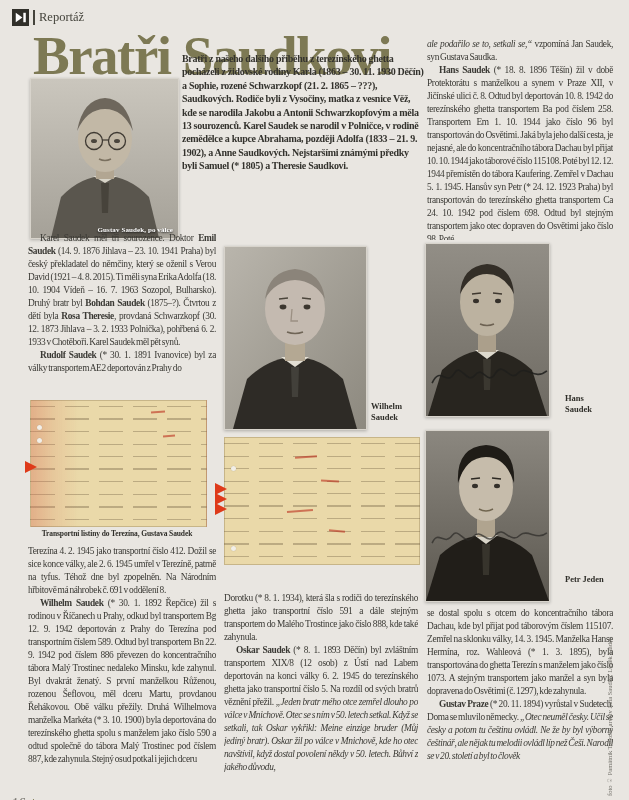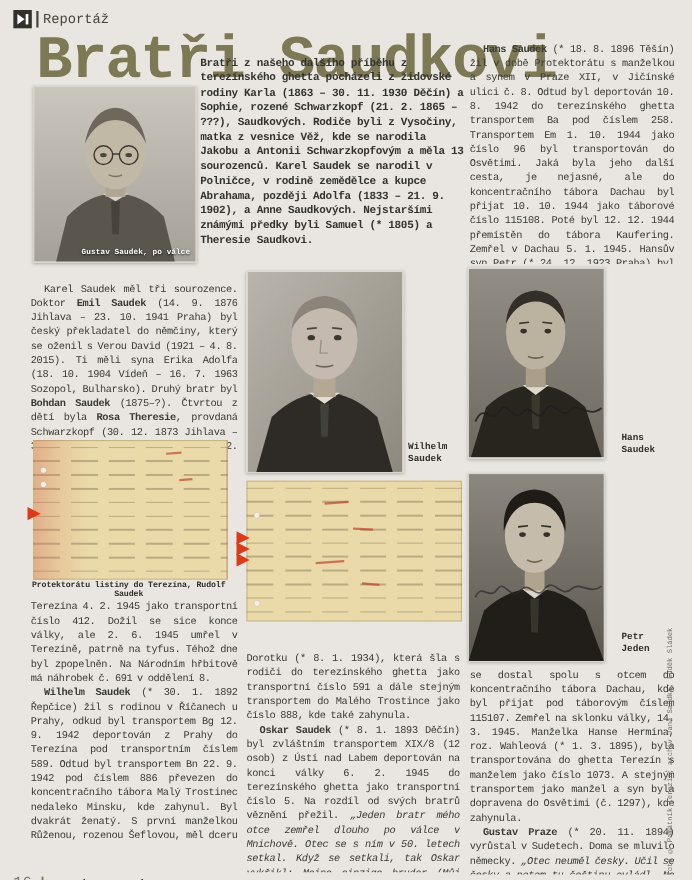--- a/index.html
+++ b/index.html
@@ -1,17 +1,17 @@
 <!DOCTYPE html>
 <html lang="cs"><head>
 <meta charset="utf-8">
 <style>
   html,body{margin:0;padding:0;background:#cfccc6;}
   .page{position:relative;width:629px;height:800px;background:#e9e6e1;overflow:hidden;
-        font-family:Liberation Mono, monospace;color:#3a3934;}
+        font-family:Liberation Serif, serif;color:#3a3934;}
 
   
   .header{position:absolute;left:12px;top:9px;display:flex;align-items:center;gap:4px;}
   .hicon svg{width:17px;height:17px;display:block;}
   .hsep{width:2px;height:15px;background:#45443c;}
   .hlabel{font-size:12.5px;color:#45443c;}
 
   .title{position:absolute;left:33px;top:24px;margin:0;font-size:55px;font-weight:bold;
          color:#7d7954;letter-spacing:-1.5px;}
 
@@ -37,21 +37,21 @@
   .intro{position:absolute;left:182px;top:52px;width:242px;height:175px;overflow:hidden;
          font-size:10px;line-height:13.4px;font-weight:bold;color:#33322d;letter-spacing:-0.3px;}
 
   
   .txt{position:absolute;font-size:9.4px;line-height:13px;letter-spacing:-0.35px;word-spacing:-0.9px;
        color:#3a3934;text-align:justify;overflow:hidden;hyphens:auto;}
   .txt p{margin:0;}
   .p-ind{text-indent:12px;}
   .seg-b{font-weight:bold;}
   .seg-i{font-style:italic;}
-  #c1top{left:28px;top:256px;width:188px;height:153px;}
+  #c1top{left:28px;top:232px;width:188px;height:153px;}
   #c1bot{left:28px;top:545px;width:188px;height:221px;}
   #c2bot{left:224px;top:592px;width:194px;height:201px;}
   #c3top{left:427px;top:38px;width:186px;height:202px;}
   #c3bot{left:427px;top:607px;width:186px;height:188px;}
 
   
   .doc{position:absolute;background-color:#ead9a9;border:1px solid rgba(120,100,60,.3);
        background-image:
          repeating-linear-gradient(90deg, rgba(234,217,169,0) 0 24px, #ead9a9 24px 34px),
          repeating-linear-gradient(180deg, rgba(0,0,0,0) 0 5px, rgba(92,74,50,.33) 5px 6.5px, rgba(0,0,0,0) 6.5px 12.5px);}
@@ -126,30 +126,31 @@
         <ellipse cx="86" cy="62" rx="3" ry="2" fill="#4a453d"></ellipse>
       <path d="M68,80 Q74,83 80,80" fill="none" stroke="#7a705f" stroke-width="1.4"></path>
     </svg>
     <span class="photo-cap">Gustav Saudek, po válce</span>
   </div>
 
   <div class="intro">Bratři z našeho dalšího příběhu z terezínského ghetta pocházeli z židovské rodiny Karla (1863 – 30. 11. 1930 Děčín) a Sophie, rozené Schwarzkopf (21. 2. 1865 – ???), Saudkových. Rodiče byli z Vysočiny, matka z vesnice Věž, kde se narodila Jakobu a Antonii Schwarzkopfovým a měla 13 sourozenců. Karel Saudek se narodil v Polničce, v rodině zemědělce a kupce Abrahama, později Adolfa (1833 – 21. 9. 1902), a Anne Saudkových. Nejstaršími známými předky byli Samuel (* 1805) a Theresie Saudkovi.</div>
 
   <div class="txt" id="c1top">
     <p class="p-ind"><span>Karel Saudek měl tři sourozence. Doktor </span><span class="seg-b">Emil Saudek</span><span> (14. 9. 1876 Jihlava – 23. 10. 1941 Praha) byl český překladatel do němčiny, který se oženil s Verou David (1921 – 4. 8. 2015). Ti měli syna Erika Adolfa (18. 10. 1904 Vídeň – 16. 7. 1963 Sozopol, Bulharsko). Druhý bratr byl </span><span class="seg-b">Bohdan Saudek</span><span> (1875–?). Čtvrtou z dětí byla </span><span class="seg-b">Rosa Theresie</span><span>, provdaná Schwarzkopf (30. 12. 1873 Jihlava – 3. 2. 1933 Polnička), pohřbená 6. 2. 1933 v Chotěboři. Karel Saudek měl pět synů.</span></p>
+    <p class="p-ind"><span class="seg-b">Rudolf Saudek</span><span> (* 30. 1. 1891 Ivanovice) byl za války transportem AE2 deportován z Prahy do</span></p>
   </div>
 
   <div class="doc" id="doc1">
     <span class="rmark" style="left:120px;top:10px;width:14px;"></span>
     <span class="rmark" style="left:132px;top:34px;width:12px;"></span>
     <span class="dot" style="left:6px;top:24px;"></span>
     <span class="dot" style="left:6px;top:37px;"></span>
   </div>
   <div class="arrow" id="arrow1"></div>
-  <div class="doc-cap" id="cap1">Protektorátu listiny do Terezína, Rudolf Saudek</div>
+  <div class="doc-cap" id="cap1">Transportní listiny do Terezína, Gustava Saudek</div>
 
   <div class="txt" id="c1bot">
     <p><span>Terezína 4. 2. 1945 jako transportní číslo 412. Dožil se sice konce války, ale 2. 6. 1945 umřel v Terezíně, patrně na tyfus. Téhož dne byl zpopelněn. Na Národním hřbitově má náhrobek č. 691 v oddělení 8.</span></p>
     <p class="p-ind"><span class="seg-b">Wilhelm Saudek</span><span> (* 30. 1. 1892 Řepčice) žil s rodinou v Říčanech u Prahy, odkud byl transportem Bg 12. 9. 1942 deportován z Prahy do Terezína pod transportním číslem 589. Odtud byl transportem Bn 22. 9. 1942 pod číslem 886 převezen do koncentračního tábora Malý Trostinec nedaleko Minsku, kde zahynul. Byl dvakrát ženatý. S první manželkou Růženou, rozenou Šeflovou, měl dceru Martu, provdanou Řehákovou. Obě válku přežily. Druhá Wilhelmova manželka Markéta (* 3. 10. 1900) byla deportována do terezínského ghetta spolu s manželem jako číslo 590 a odtud společně do tábora Malý Trostinec pod číslem 887, kde zahynula. Stejný osud potkal i jejich dceru</span></p>
   </div>
 
   <div class="photo" id="photo-wilhelm">
     <svg viewBox="0 0 141 182" preserveAspectRatio="none">
       <defs>
           <linearGradient id="wbg" x1="0" y1="0" x2="1" y2="1">
@@ -186,20 +187,21 @@
     <div class="arrow"></div>
     <div class="arrow"></div>
   </div>
 
   <div class="txt" id="c2bot">
     <p><span>Dorotku (* 8. 1. 1934), která šla s rodiči do terezínského ghetta jako transportní číslo 591 a dále stejným transportem do Malého Trostince jako číslo 888, kde také zahynula.</span></p>
     <p class="p-ind"><span class="seg-b">Oskar Saudek</span><span> (* 8. 1. 1893 Děčín) byl zvláštním transportem XIX/8 (12 osob) z Ústí nad Labem deportován na konci války 6. 2. 1945 do terezínského ghetta jako transportní číslo 5. Na rozdíl od svých bratrů věznění přežil. </span><span class="seg-i">„Jeden bratr mého otce zemřel dlouho po válce v Mnichově. Otec se s ním v 50. letech setkal. Když se setkali, tak Oskar vykřikl: Meine einzige bruder (Můj jediný bratr). Oskar žil po válce v Mnichově, kde ho otec navštívil, když dostal povolení někdy v 50. letech. Bůhví z jakého důvodu,</span></p>
   </div>
 
   <div class="txt" id="c3top">
+    <p><span class="seg-i">ale podařilo se to, setkali se,“</span><span> vzpomíná Jan Saudek, syn Gustava Saudka.</span></p>
     <p class="p-ind"><span class="seg-b">Hans Saudek</span><span> (* 18. 8. 1896 Těšín) žil v době Protektorátu s manželkou a synem v Praze XII, v Jičínské ulici č. 8. Odtud byl deportován 10. 8. 1942 do terezínského ghetta transportem Ba pod číslem 258. Transportem Em 1. 10. 1944 jako číslo 96 byl transportován do Osvětimi. Jaká byla jeho další cesta, je nejasné, ale do koncentračního tábora Dachau byl přijat 10. 10. 1944 jako táborové číslo 115108. Poté byl 12. 12. 1944 přemístěn do tábora Kaufering. Zemřel v Dachau 5. 1. 1945. Hansův syn Petr (* 24. 12. 1923 Praha) byl transportován do terezínského ghetta transportem Ca 24. 10. 1942 pod číslem 698. Odtud byl stejným transportem jako otec dopraven do Osvětimi jako číslo 98. Poté</span></p>
   </div>
 
   <div class="photo" id="photo-hans">
     <svg viewBox="0 0 123 172" preserveAspectRatio="none">
       <defs>
           <linearGradient id="hbg" x1="0" y1="0" x2="0" y2="1">
         <stop offset="0" stop-color="#928e86"></stop>
             <stop offset="1" stop-color="#6e6a62"></stop>
           </linearGradient>

